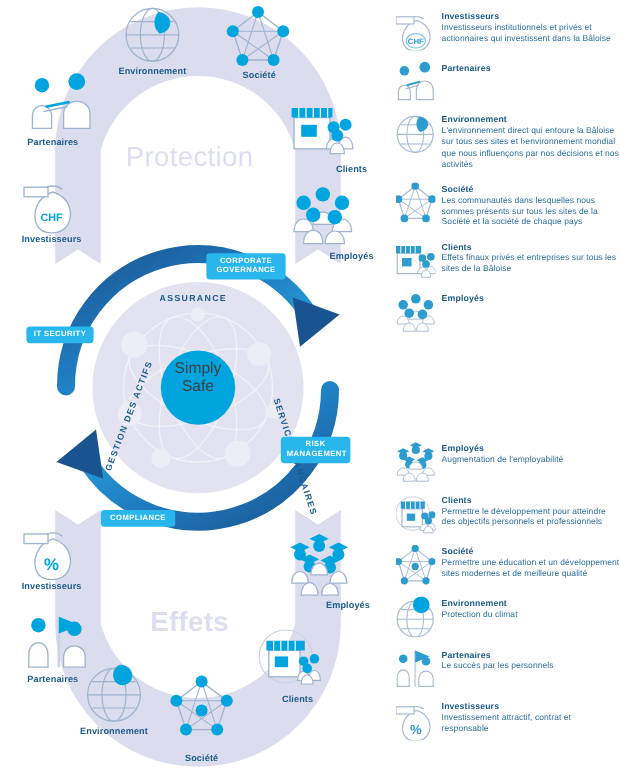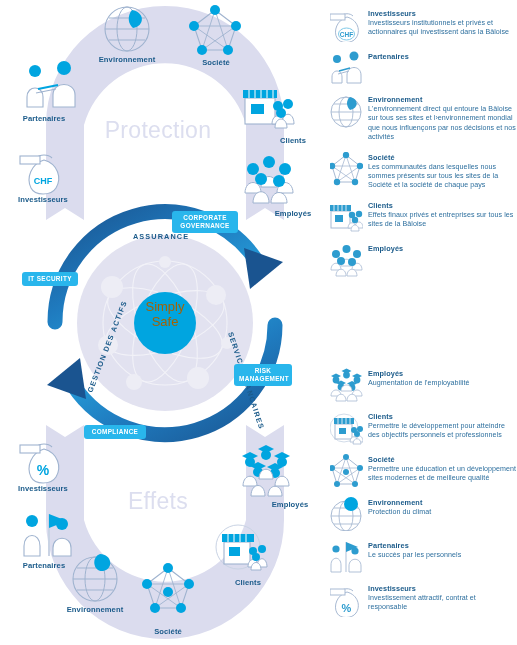--- a/index.html
+++ b/index.html
@@ -12,21 +12,21 @@
 
   
   #diagram{position:absolute;left:0;top:0;width:330px;height:645px;}
   #diagram svg{position:absolute;left:0;top:0;}
 
   .wm{
     position:absolute;font-size:23px;font-weight:400;color:#dcdeef;
     letter-spacing:.3px;text-align:center;width:200px;
   }
   #wm-res{left:58px;top:117px;}
-  #wm-eff{left:58px;top:488px;}
+  #wm-eff{left:58px;top:505px;font-weight:bold;}
 
   .ico-label{
     position:absolute;font-size:7.6px;font-weight:700;color:#1b5b8a;
     text-align:center;width:90px;letter-spacing:.1px;
   }
 
   .badge{
     position:absolute;border-radius:3px;color:#ffffff;font-weight:700;
     font-size:6.4px;letter-spacing:.35px;text-align:center;line-height:8px;
     padding:3px 5px;box-sizing:border-box;
@@ -36,25 +36,25 @@
 
   #b-cg{left:172px;top:211px;width:66px;}
   #b-it{left:22px;top:272px;width:56px;}
   #b-rm{left:234px;top:364px;width:58px;}
   #b-cp{left:84px;top:425px;width:62px;}
 
   .ring-label{
     position:absolute;font-size:7.3px;font-weight:700;color:#1b5b8a;
     letter-spacing:1.1px;white-space:nowrap;
   }
-  #rl-assurance{left:133px;top:232px;}
+  #rl-assurance{left:133px;top:244px;}
 
   #simply{
     position:absolute;left:133px;top:300px;width:64px;text-align:center;
-    color:#a16207;font-size:13px;line-height:14.5px;font-weight:400;
+    color:#404040;font-size:13px;line-height:14.5px;font-weight:400;
   }
 
   
   #legend{position:absolute;left:330px;top:0;width:187px;height:645px;}
   .lg-group{position:absolute;left:0;width:187px;}
   #grp-top{top:8px;}
   #grp-bot{top:368px;}
 
   .lg-item{display:flex;align-items:flex-start;margin-bottom:9px;}
   .lg-ico{

